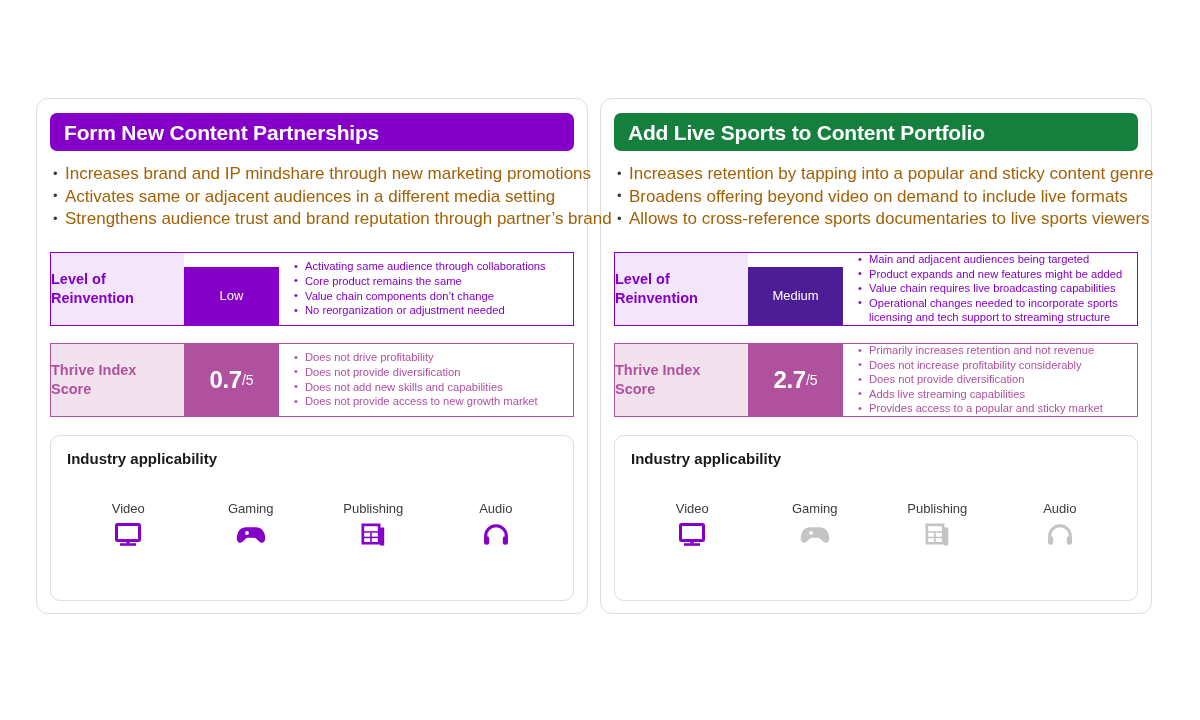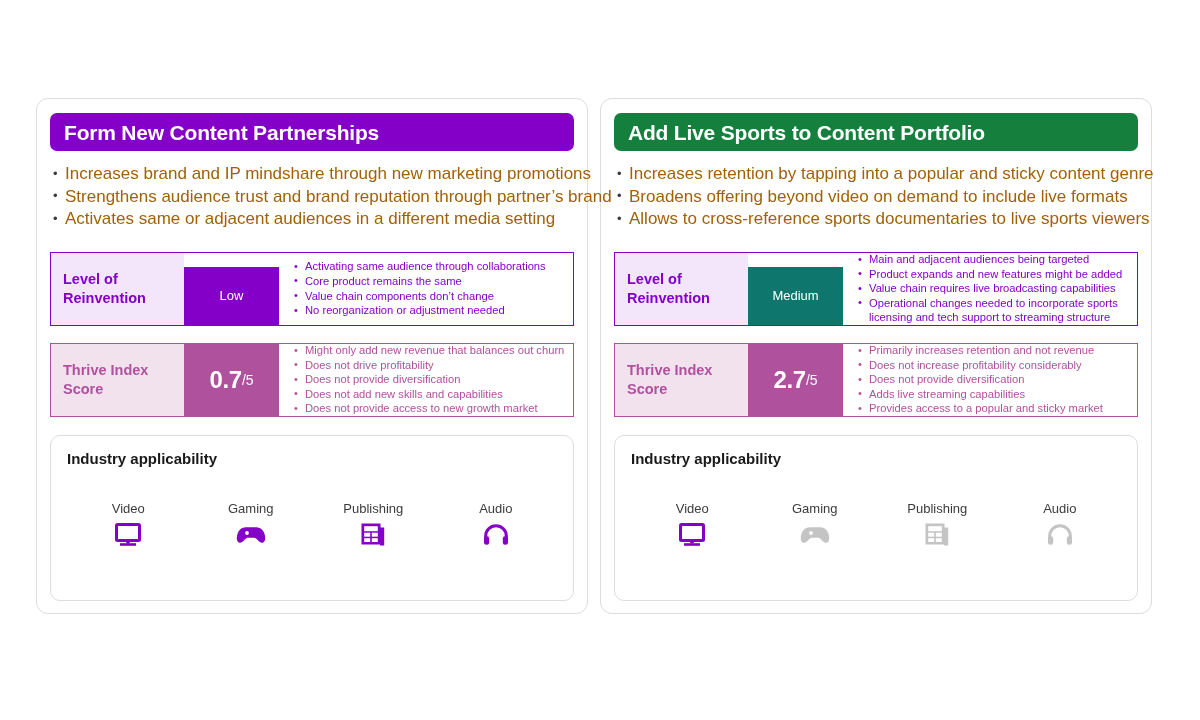--- a/index.html
+++ b/index.html
@@ -88,21 +88,20 @@
     box-sizing: border-box;
   }
   .metric-row.reinvention { margin-top: 21px; border: 1px solid #8400c8; }
   .metric-row.thrive      { margin-top: 17px; border: 1px solid #b0519e; }
 
   .metric-label {
     width: 133px;
     flex: 0 0 133px;
     display: flex;
     align-items: center;
-    padding-left: 12px;
     box-sizing: border-box;
     font-size: 14.5px;
     font-weight: bold;
     line-height: 19px;
   }
   .metric-label span { display: block; }
 
   .reinvention .metric-label { background: #f3e5fa; color: #8400c8; }
   .thrive      .metric-label { background: #f2e2ee; color: #b0519e; }
 
@@ -206,22 +205,22 @@
 <div class="board">
 
   <div class="card">
 
     <div class="title-bar" style="background: rgb(132, 0, 200);">
       <div class="title-text">Form New Content Partnerships</div>
     </div>
 
     <ul class="benefits">
       <li>Increases brand and IP mindshare through new marketing promotions</li>
+      <li>Activates same or adjacent audiences in a different media setting</li>
       <li>Strengthens audience trust and brand reputation through partner’s brand</li>
-      <li>Activates same or adjacent audiences in a different media setting</li>
     </ul>
 
     <div class="metric-row reinvention" style="border-color: rgb(132, 0, 200);">
       <div class="metric-label" style="background: rgb(243, 229, 250); color: rgb(132, 0, 200);">
         <div>
           <span>Level of</span>
           <span>Reinvention</span>
         </div>
       </div>
       <div class="metric-value" style="background: rgb(132, 0, 200);">Low</div>
@@ -241,21 +240,20 @@
           <span>Thrive Index</span>
           <span>Score</span>
         </div>
       </div>
       <div class="metric-value" style="background: rgb(176, 81, 158);">
         <span class="score-main">0.7</span>
           <span class="score-denom">/5</span>
       </div>
       <div class="metric-details">
         <ul>
-          <li>Might only add new revenue that balances out churn</li>
           <li>Does not drive profitability</li>
           <li>Does not provide diversification</li>
           <li>Does not add new skills and capabilities</li>
           <li>Does not provide access to new growth market</li>
         </ul>
       </div>
     </div>
 
     <div class="industry">
       <div class="industry-title">Industry applicability</div>
@@ -324,21 +322,21 @@
       <li>Allows to cross-reference sports documentaries to live sports viewers</li>
     </ul>
 
     <div class="metric-row reinvention" style="border-color: rgb(132, 0, 200);">
       <div class="metric-label" style="background: rgb(243, 229, 250); color: rgb(132, 0, 200);">
         <div>
           <span>Level of</span>
           <span>Reinvention</span>
         </div>
       </div>
-      <div class="metric-value" style="background: #0f766e;">Medium</div>
+      <div class="metric-value" style="background: #4c1d95;">Medium</div>
       <div class="metric-details">
         <ul>
           <li>Main and adjacent audiences being targeted</li>
           <li>Product expands and new features might be added</li>
           <li>Value chain requires live broadcasting capabilities</li>
           <li class="wrap">Operational changes needed to incorporate sports licensing and tech support to streaming structure</li>
         </ul>
       </div>
     </div>
 

